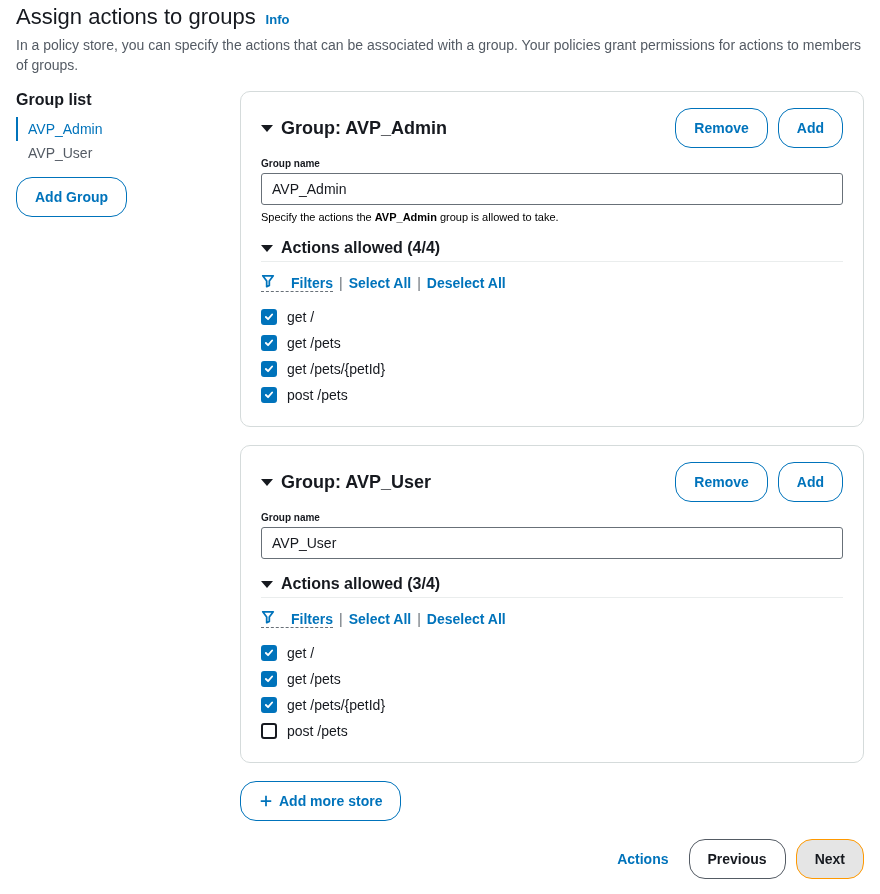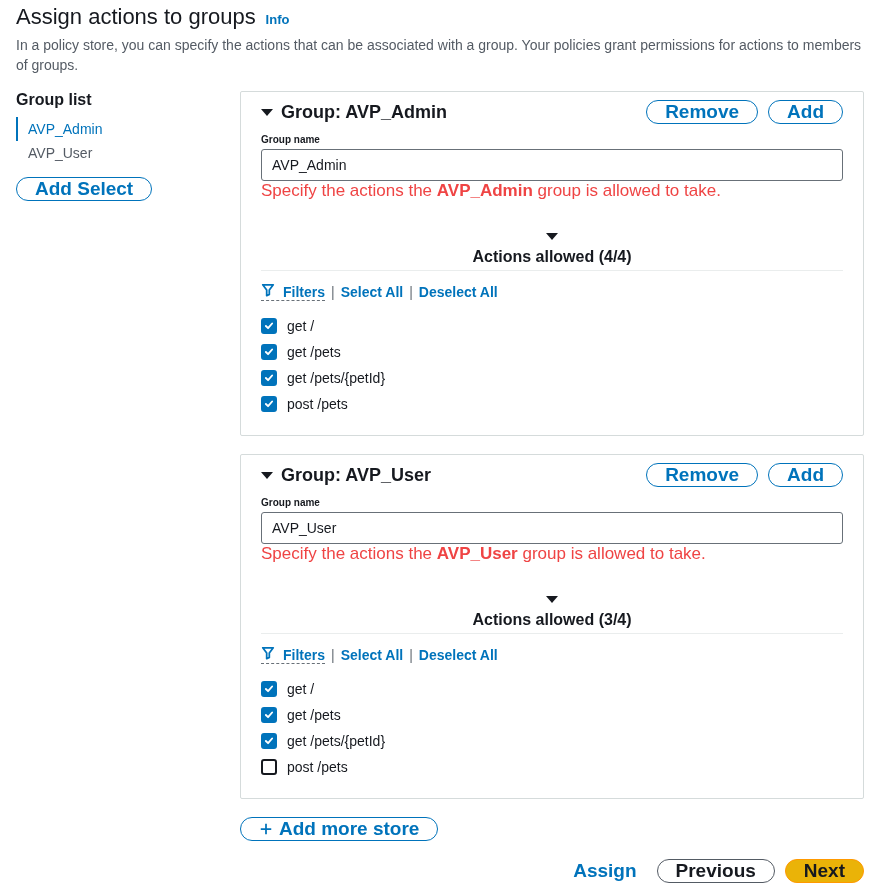--- a/index.html
+++ b/index.html
@@ -44,39 +44,39 @@
   .sidebar-item.active {
     border-left: 2px solid #0073bb;
     color: #0073bb;
     font-weight: 400;
   }
   .btn {
     display: inline-flex;
     align-items: center;
     justify-content: center;
     gap: 6px;
-    height: 24px;
+    height: 40px;
     padding: 0 18px;
     border-radius: 16px;
     border: 1px solid #545b64;
     background: #fff;
     color: #16191f;
     font-weight: 700;
-    font-size: 19px;
+    font-size: 14px;
     cursor: pointer;
   }
   .btn.blue { border-color: #0073bb; color: #0073bb; }
   .btn.link-only { border: none; background: none; color: #0073bb; padding: 0 10px; }
-  .btn.primary { background: #eab308; border-color: #ff9900; color: #16191f; }
+  .btn.primary { background: #e5e5e5; border-color: #ff9900; color: #16191f; }
   .sidebar .btn { margin-top: 12px; }
   .main { flex: 1; min-width: 0; }
   .card {
     border: 1px solid #d5dbdb;
-    border-radius: 2px;
-    padding: 8px 20px 18px 20px;
+    border-radius: 10px;
+    padding: 16px 20px 18px 20px;
     margin-bottom: 18px;
   }
   .card-header {
     display: flex;
     align-items: center;
     justify-content: space-between;
     margin-bottom: 10px;
   }
   .card-title {
     font-size: 18px;
@@ -95,47 +95,46 @@
   .label { font-weight: 700; font-size: 10px; margin-bottom: 4px; }
   .text-input {
     width: 100%;
     height: 32px;
     border: 1px solid #687078;
     border-radius: 3px;
     padding: 0 10px;
     font-size: 14px;
     color: #16191f;
   }
-  .hint { color: #ef4444; font-size: 17px; }
+  .hint { color: #000000; font-size: 11px; margin-top: 6px; }
   .section-title {
     font-size: 16px;
     font-weight: 700;
     display: flex;
     align-items: center;
     gap: 8px;
-    margin-top: 32px;
+    margin-top: 16px;
     padding-bottom: 4px;
-    flex-direction: column;
   }
   .divider { border-bottom: 1px solid #eaeded; margin-bottom: 12px; }
   .filter-row {
     display: flex;
     align-items: center;
     gap: 6px;
     margin-bottom: 12px;
     font-size: 14px;
   }
   .filter-row .link { color: #0073bb; font-weight: 700; cursor: pointer; }
   .filter-row .sep { color: #687078; }
   .filters-link {
     color: #0073bb;
     font-weight: 700;
     display: inline-flex;
     align-items: flex-end;
-    gap: 8px;
+    gap: 16px;
     border-bottom: 1px dashed #687078;
     cursor: pointer;
   }
   .funnel { width: 14px; height: 14px; }
   .check-row {
     display: flex;
     align-items: flex-end;
     gap: 10px;
     padding: 5px 0;
     font-size: 14px;
@@ -171,21 +170,21 @@
   <div class="subtitle">In a policy store, you can specify the actions that can be associated with a group. Your policies grant permissions for actions to members of groups.</div>
 </div>
 
 <div class="layout">
   <div class="sidebar">
     <h3>Group list</h3>
     <div id="sidebar-items">
         <div class="sidebar-item active">AVP_Admin</div>
         <div class="sidebar-item">AVP_User</div>
       </div>
-    <button class="btn blue">Add Select</button>
+    <button class="btn blue">Add Group</button>
   </div>
 
   <div class="main">
     <div id="group-cards">
         <div class="card"><div class="card-header">
             <div class="card-title">
               <span class="caret-down"></span>
               <span><span>Group: </span><span>AVP_Admin</span></span>
             </div>
             <div class="btn-row">
@@ -237,21 +236,21 @@
           </div></div>
         <div class="card"><div class="card-header">
             <div class="card-title">
               <span class="caret-down"></span>
               <span><span>Group: </span><span>AVP_User</span></span>
             </div>
             <div class="btn-row">
               <button class="btn blue">Remove</button>
               <button class="btn blue">Add</button>
             </div>
-          </div><div class="label">Group name</div><input class="text-input" value="AVP_User" style=""><div class="hint"><span>Specify the actions the </span><b>AVP_User</b><span> group is allowed to take.</span></div><div class="section-title">
+          </div><div class="label">Group name</div><input class="text-input" value="AVP_User" style=""><div class="section-title">
             <span class="caret-down"></span>
             <span><span>Actions allowed </span><span>(3/4)</span></span>
           </div><div class="divider"></div><div class="filter-row">
             <span class="filters-link">
               <span><svg class="funnel" viewBox="0 0 16 16" fill="none" stroke="#0073bb" stroke-width="2" stroke-linejoin="round">
                   <path d="M2 2h12l-4.5 6v5l-3 1.5V8L2 2z"></path>
                 </svg></span>
               <span>Filters</span>
             </span>
             <span class="sep">|</span>
@@ -286,18 +285,18 @@
       </div>
 
     <button class="btn blue">
       <svg width="14" height="14" viewBox="0 0 16 16" fill="none" stroke="#0073bb" stroke-width="2">
           <path d="M8 2v12M2 8h12"></path>
         </svg>
       <span>Add more store</span>
     </button>
 
     <div class="footer">
-      <button class="btn link-only">Assign</button>
+      <button class="btn link-only">Actions</button>
       <button class="btn">Previous</button>
       <button class="btn primary">Next</button>
     </div>
   </div>
 </div>
 
 </body></html>

